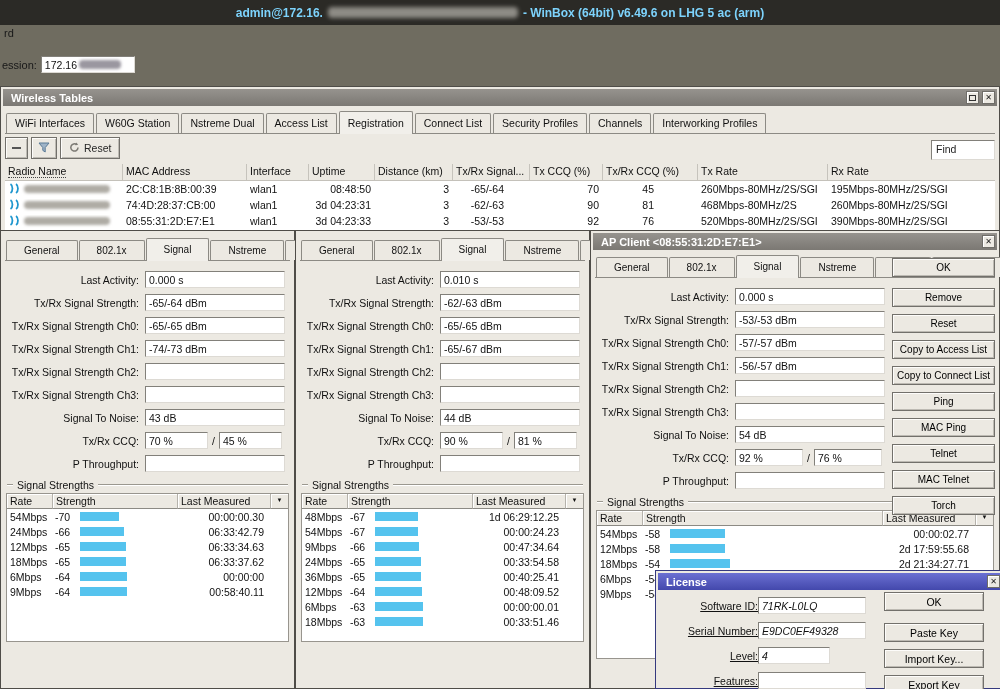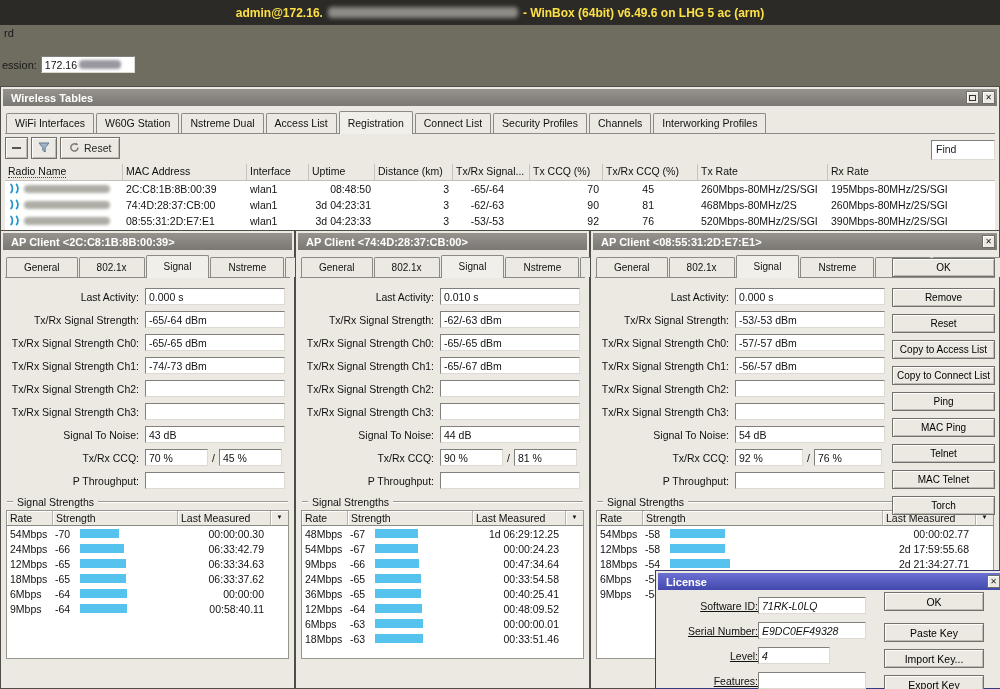--- a/index.html
+++ b/index.html
@@ -1,19 +1,19 @@
 <!DOCTYPE html>
 <html><head>
 <meta charset="utf-8">
 <style>
   html,body{margin:0;padding:0;background:#444;}
   #screen{position:relative;width:1000px;height:689px;overflow:hidden;background:#6F6C60;
           font-family:"Liberation Sans",sans-serif;color:#111;}
   
-  .app-titlebar{position:absolute;left:0;top:0;width:100%;height:25px;background:#2B2A26;color:#fde047;
+  .app-titlebar{position:absolute;left:0;top:0;width:100%;height:25px;background:#2B2A26;color:#7dd3fc;
     display:flex;align-items:center;justify-content:center;font-weight:bold;font-size:12px;z-index:20;}
   .blur{display:inline-block;background:#AFACA5;border-radius:4px;filter:blur(1.6px);}
   .tblur{width:190px;height:11px;background:#8E8C86;margin:0 5px;filter:blur(2.2px);}
   .nblur{width:86px;height:8px;}
   .sblur{width:42px;height:9px;margin-left:2px;background:#9A97A0;}
   .clip-rd{position:absolute;left:4px;top:27px;font-size:11px;color:#181818;}
   .session-row{position:absolute;left:2px;top:56px;display:flex;align-items:center;}
   .session-label{font-size:11px;color:#181818;margin-right:4px;}
   .session-box{width:94px;height:17px;background:#fff;border:1px solid;border-color:#82807A #DDDAD4 #DDDAD4 #82807A;
     display:flex;align-items:center;padding:0 3px;font-size:10.5px;box-sizing:border-box;}
@@ -240,23 +240,20 @@
               <div class="rc rc8">520Mbps-80MHz/2S/SGI</div>
               <div class="rc rc9">390Mbps-80MHz/2S/SGI</div>
             </div>
           </div>
       </div>
     </div>
   </div>
 
   <div id="ap-windows">
       <div class="win ap-win ap-w0">
-        <div class="titlebar">
-          <span class="tb-text">AP Client &lt;2C:C8:1B:8B:00:39&gt;</span>
-        </div>
         <div class="tabstrip ap-tabs">
           <div class="tab">General</div>
           <div class="tab">802.1x</div>
           <div class="tab active">Signal</div>
           <div class="tab">Nstreme</div>
           <div class="tab">NV2</div>
           <div class="tab">Statistics</div>
         </div>
         <div class="ap-form">
           <div class="frow">
@@ -376,23 +373,20 @@
               <span class="c-str">
                 <span class="snum">-64</span>
                 <span class="sbar" style="width: 47px; background: rgb(85, 195, 238);"></span>
               </span>
               <span class="c-last">00:58:40.11</span>
             </div>
           </div>
         </div>
       </div>
       <div class="win ap-win ap-w1">
-        <div class="titlebar">
-          <span class="tb-text">AP Client &lt;74:4D:28:37:CB:00&gt;</span>
-        </div>
         <div class="tabstrip ap-tabs">
           <div class="tab">General</div>
           <div class="tab">802.1x</div>
           <div class="tab active">Signal</div>
           <div class="tab">Nstreme</div>
           <div class="tab">NV2</div>
           <div class="tab">Statistics</div>
         </div>
         <div class="ap-form">
           <div class="frow">

